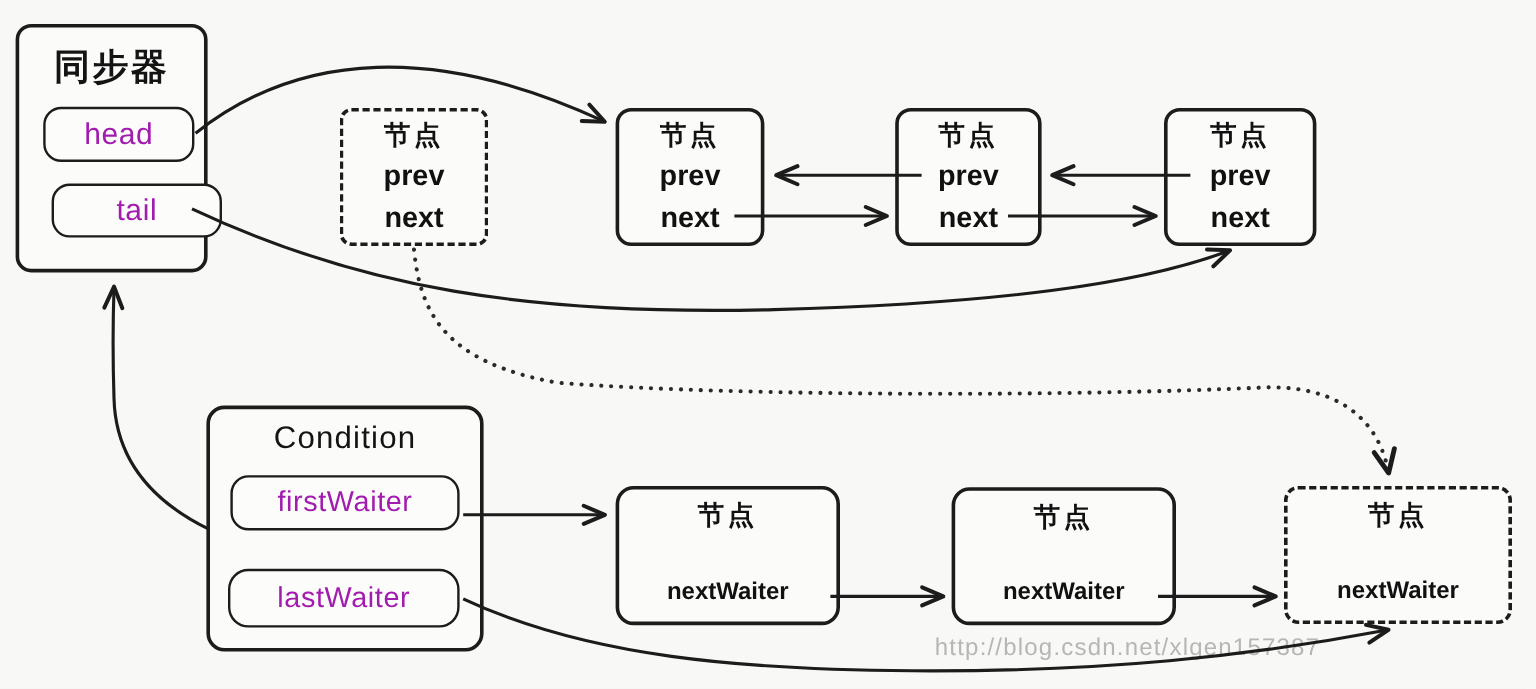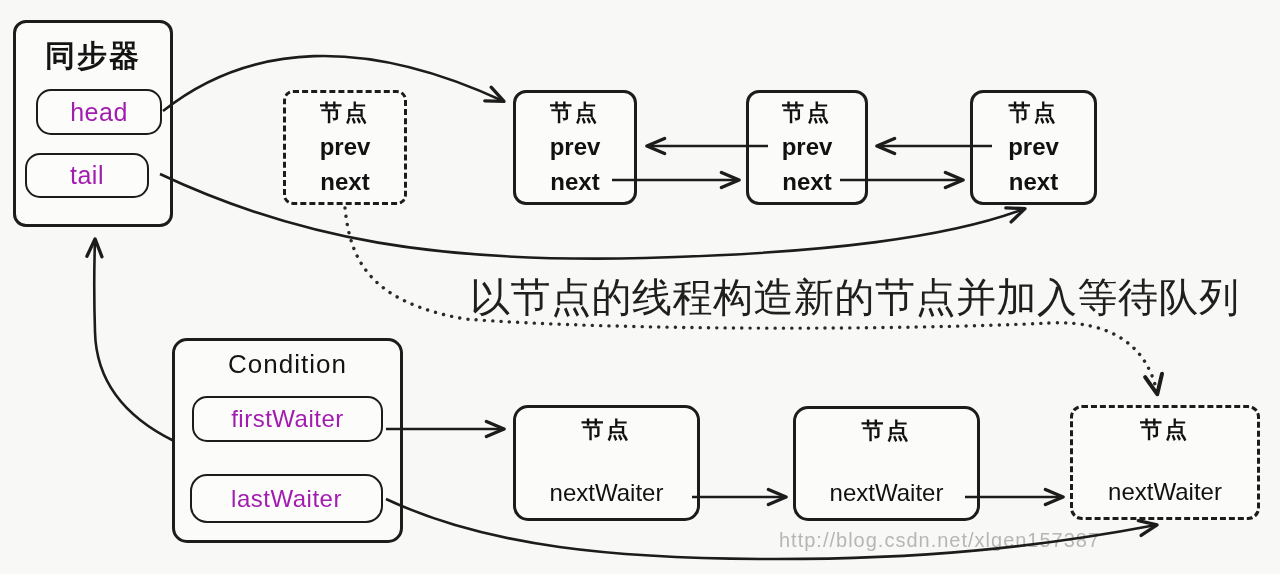--- a/index.html
+++ b/index.html
@@ -30,21 +30,21 @@
     display:flex;flex-direction:column;align-items:center;
     padding-top:4px;color:#111;
   }
   .qnode .nt{font-size:22px;font-weight:700;line-height:32px;letter-spacing:3px;}
   .qnode .nf{font-size:24px;font-weight:700;line-height:35px;}
   .wnode{
     display:flex;flex-direction:column;align-items:center;justify-content:space-between;
     padding:7px 0 9px 0;color:#111;
   }
   .wnode .nt{font-size:22px;font-weight:700;line-height:30px;letter-spacing:3px;}
-  .wnode .nf{font-size:24px;font-weight:400;line-height:32px;}
+  .wnode .nf{font-size:20px;font-weight:700;line-height:32px;}
   
   .caption{
     position:absolute;left:470px;top:270px;
     font-size:40px;color:#1f1f1f;white-space:nowrap;letter-spacing:0.5px;
   }
   .watermark{
     position:absolute;left:779px;top:529px;
     font-size:20px;color:#b6b6b4;letter-spacing:1px;white-space:nowrap;
   }
   
@@ -59,21 +59,21 @@
 <body>
 
 <div id="canvas">
 
   <div class="box" style="left:13px;top:20px;width:160px;height:207px;">
     <div class="container-title sync-title">同步器</div>
   </div>
   <div class="pill" style="left:36px;top:89px;width:126px;height:46px;">
     <span>head</span>
   </div>
-  <div class="pill" style="left:25px;top:153px;width:124px;height:45px;">
+  <div class="pill" style="left:43px;top:153px;width:142px;height:45px;">
     <span>tail</span>
   </div>
 
   <div class="box dashed qnode" style="left:283px;top:90px;width:124px;height:115px;border-radius:10px;">
     <div class="nt">节点</div>
     <div class="nf">prev</div>
     <div class="nf">next</div>
   </div>
 
   <div class="box qnode" style="left:513px;top:90px;width:124px;height:115px;">
@@ -85,21 +85,20 @@
     <div class="nt">节点</div>
     <div class="nf">prev</div>
     <div class="nf">next</div>
   </div>
   <div class="box qnode" style="left:970px;top:90px;width:127px;height:115px;">
     <div class="nt">节点</div>
     <div class="nf">prev</div>
     <div class="nf">next</div>
   </div>
 
-  <div class="caption">以节点的线程构造新的节点并加入等待队列</div>
 
   <div class="box" style="left:172px;top:338px;width:231px;height:205px;border-radius:15px;">
     <div class="container-title cond-title">Condition</div>
   </div>
   <div class="pill" style="left:192px;top:396px;width:191px;height:46px;font-size:24px;">
     <span>firstWaiter</span>
   </div>
   <div class="pill" style="left:190px;top:474px;width:193px;height:49px;font-size:24px;border-radius:17px;">
     <span>lastWaiter</span>
   </div>

